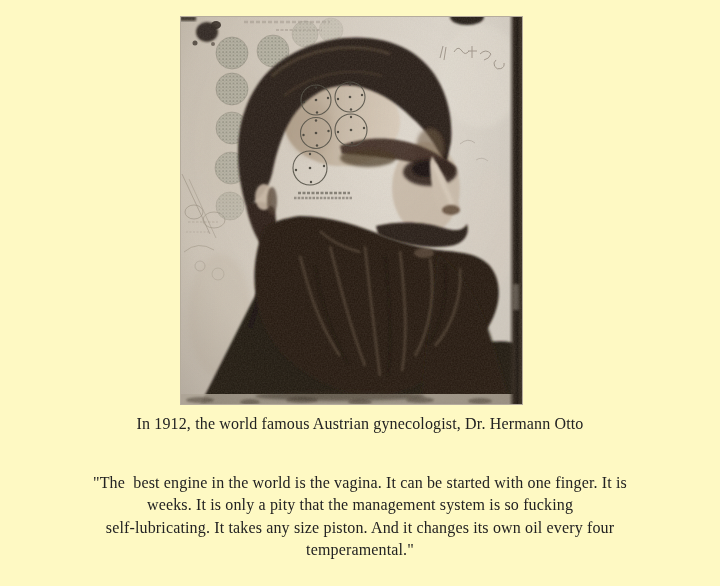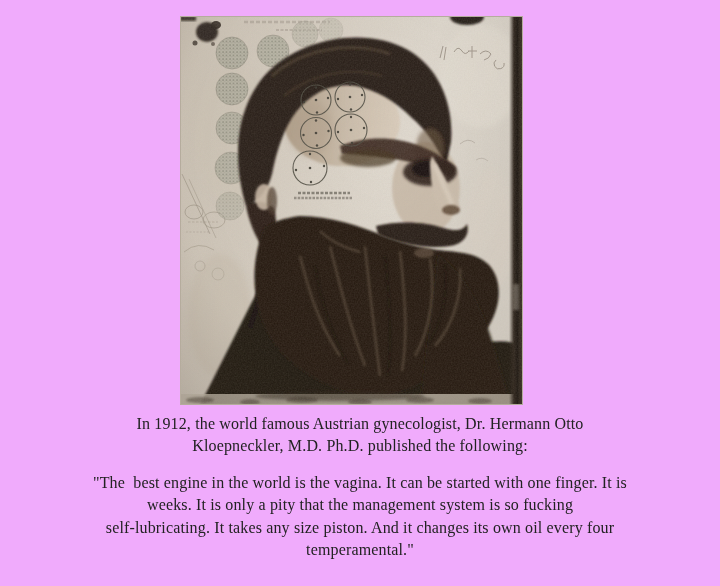--- a/index.html
+++ b/index.html
@@ -1,17 +1,17 @@
 <!DOCTYPE html>
 <html><head>
 <meta charset="utf-8">
 <style>
   html,body{margin:0;padding:0;background:#ffffff;}
   .page{
-    position:relative;width:720px;height:586px;background:#f0abfc;
+    position:relative;width:720px;height:586px;background:#fef9c3;
     overflow:hidden;font-family:"Liberation Serif","DejaVu Serif",serif;
   }
   .photo-frame{position:absolute;left:180px;top:16px;width:343px;height:389px;margin:0;padding:0;}
   .photo-frame svg{display:block;}
   .caption{
     position:absolute;top:413px;left:0;width:720px;text-align:center;
     font-size:16px;line-height:22.4px;color:#222222;letter-spacing:0.15px;
   }
   .quote{
     position:absolute;top:472px;left:0;width:720px;text-align:center;
@@ -231,21 +231,20 @@
       <rect x="333" y="268" width="6" height="26" fill="#cfc6b8" opacity="0.35" filter="url(#b1)"></rect>
 
       <rect x="0" y="0" width="343" height="389" fill="url(#vig)"></rect>
       <rect x="0" y="0" width="343" height="389" filter="url(#grain)" opacity="0.45"></rect>
       <rect x="0.5" y="0.5" width="342" height="388" fill="none" stroke="#b5ac9d" stroke-width="1"></rect>
     </svg>
   </figure>
 
   <div class="caption">
     <div class="text-line">In 1912, the world famous Austrian gynecologist, Dr. Hermann Otto</div>
-    <div class="text-line">Kloepneckler, M.D. Ph.D. published the following:</div>
   </div>
 
   <div class="quote">
     <div class="text-line">"The  best engine in the world is the vagina. It can be started with one finger. It is</div>
     <div class="text-line">weeks. It is only a pity that the management system is so fucking</div>
     <div class="text-line">self-lubricating. It takes any size piston. And it changes its own oil every four</div>
     <div class="text-line">temperamental."</div>
   </div>
 
 </div>

